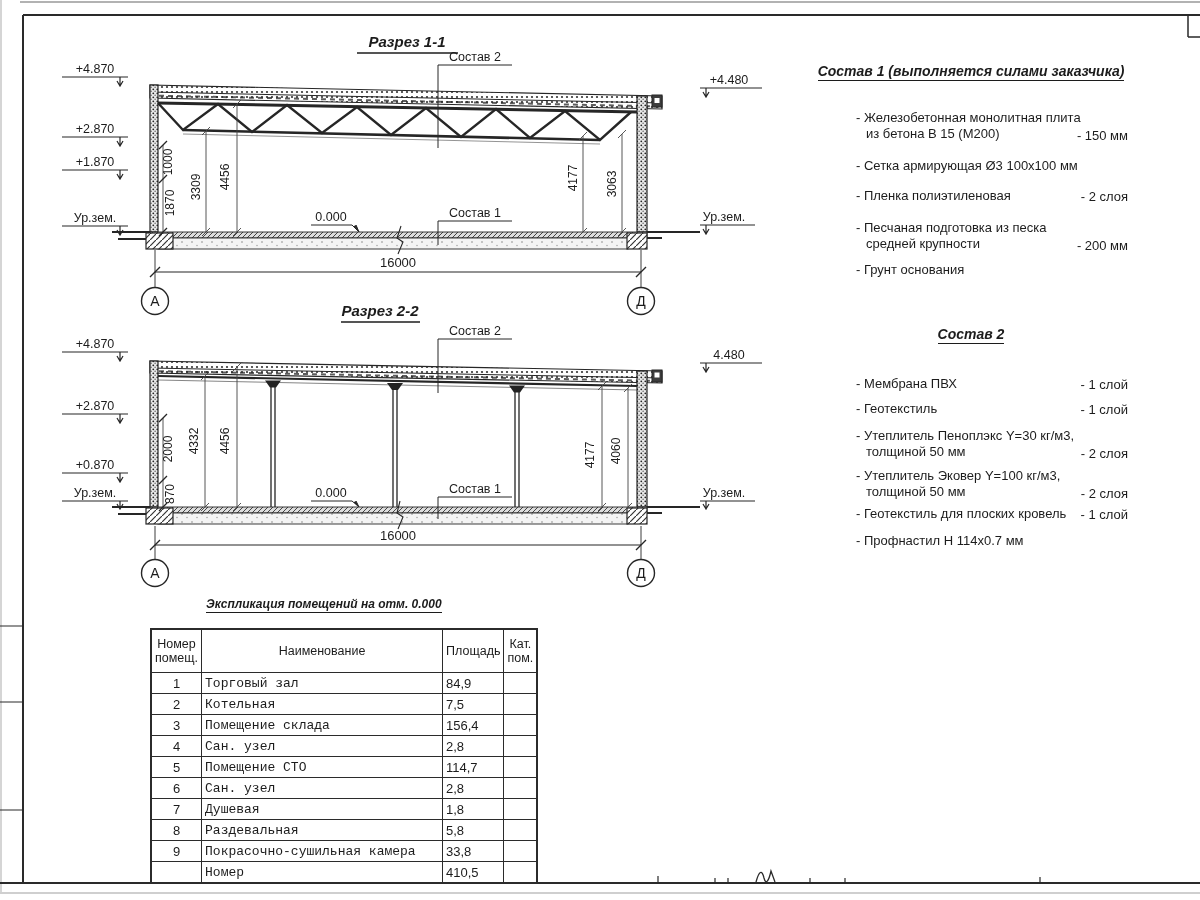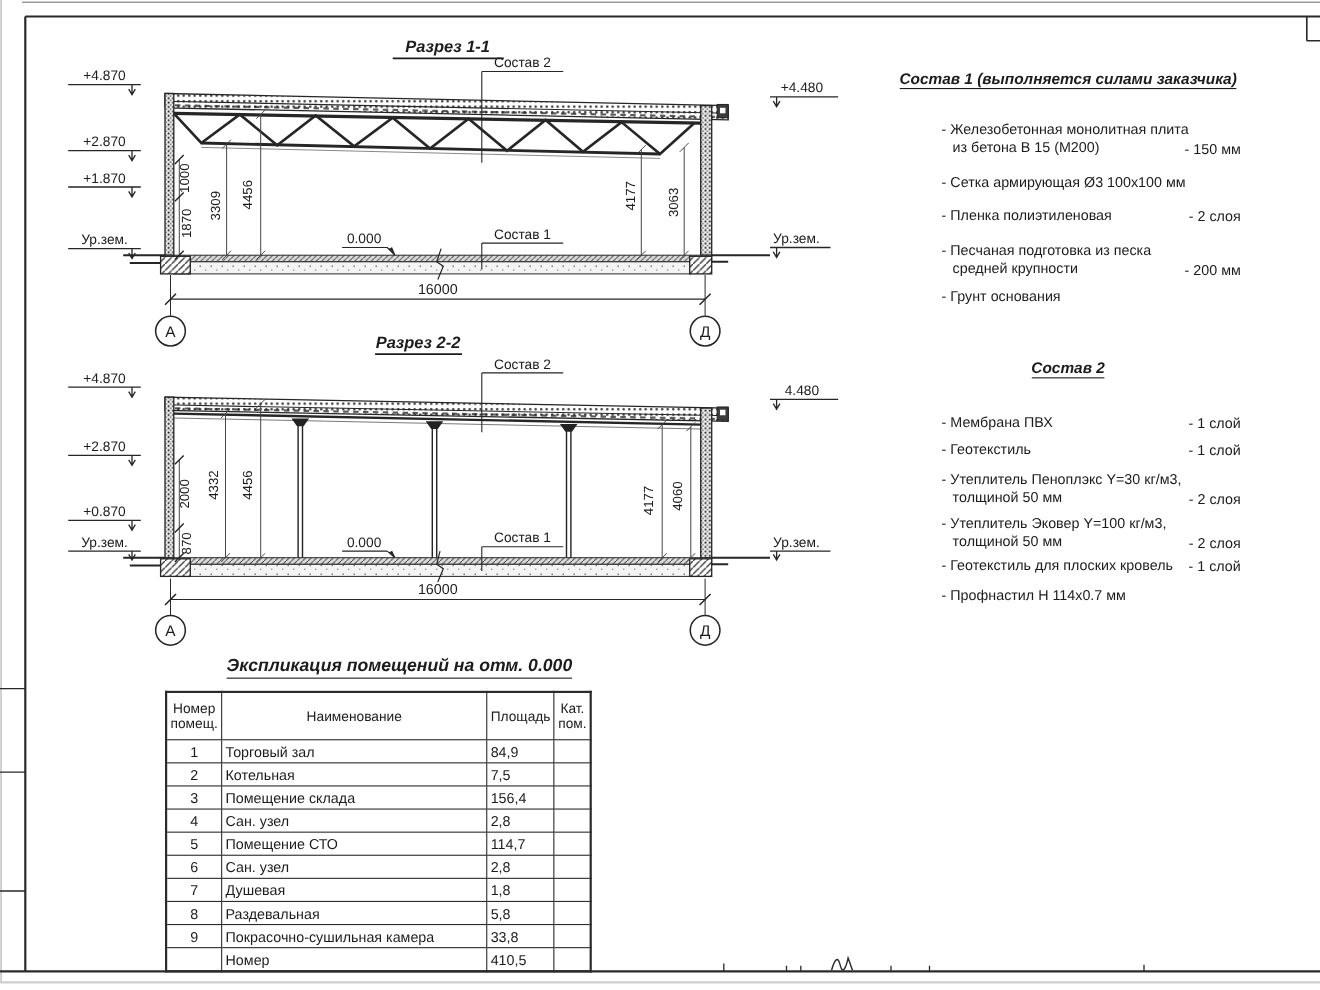--- a/index.html
+++ b/index.html
@@ -9,30 +9,30 @@
   .abs{position:absolute;}
   
   .comp{position:absolute;width:322px;font-size:13px;line-height:16px;}
   .comp-title{position:absolute;left:0;right:0;text-align:center;
       font-size:14px;font-style:italic;font-weight:bold;}
   .comp-title span{border-bottom:1.6px solid #1c1c1c;padding-bottom:1px;}
   .comp-row{position:absolute;left:0;right:0;}
   .comp-name{white-space:pre-line;padding-left:10px;text-indent:-10px;max-width:258px;margin-left:46px;}
   .comp-value{position:absolute;right:4px;bottom:0;white-space:nowrap;}
   
-  .tbl-title{position:absolute;left:206px;top:597px;font-size:16px;
+  .tbl-title{position:absolute;left:206px;top:597px;font-size:12px;
       font-style:italic;font-weight:bold;border-bottom:1.6px solid #1c1c1c;padding-bottom:1px;}
   table.rooms{position:absolute;left:150px;top:628px;border-collapse:collapse;
       border:2px solid #2b2b2b;font-size:13px;table-layout:fixed;}
   table.rooms th,table.rooms td{border:1.2px solid #2b2b2b;padding:0 3px;overflow:hidden;}
   table.rooms th{font-weight:normal;font-size:12.5px;height:42px;white-space:pre-line;line-height:1.15;}
   table.rooms td{height:20px;}
   td.c-num,th.c-num{text-align:center;}
   td.c-area,th.c-area{text-align:left;}
-  td.c-name{text-align:left;padding-left:6px;}
+  td.c-name{text-align:left;padding-left:6px;font-family:Liberation Mono, monospace;}
   th.c-cat{border-left:2px solid #2b2b2b;}
   td.c-cat{border-left:2px solid #2b2b2b;}
 </style>
 </head>
 <body>
 
 <svg class="abs" style="left:0;top:0" width="1200" height="900" viewBox="0 0 1200 900">
   <defs>
     <pattern id="pdots" width="5" height="5" patternUnits="userSpaceOnUse">
       <rect width="5" height="5" fill="#fff"></rect>

